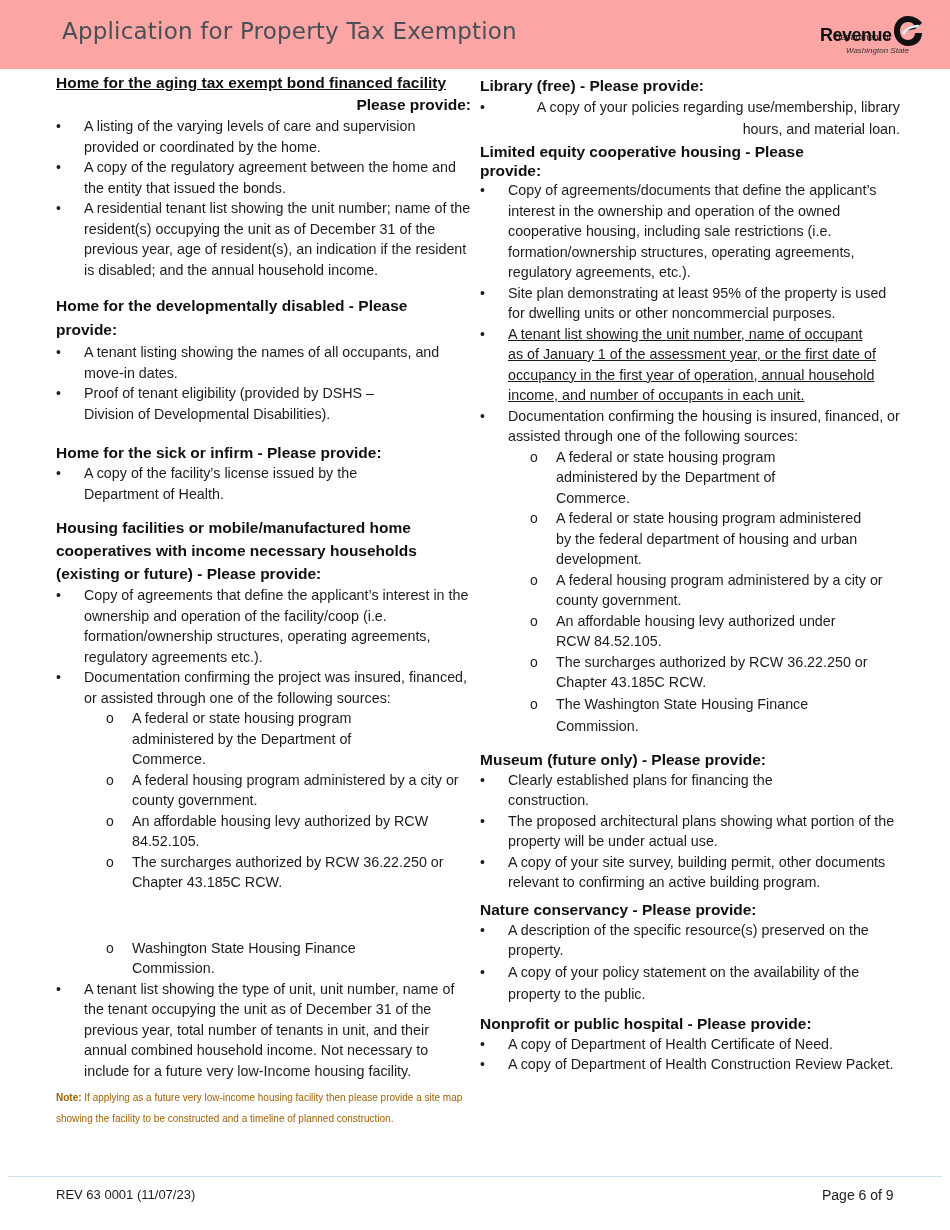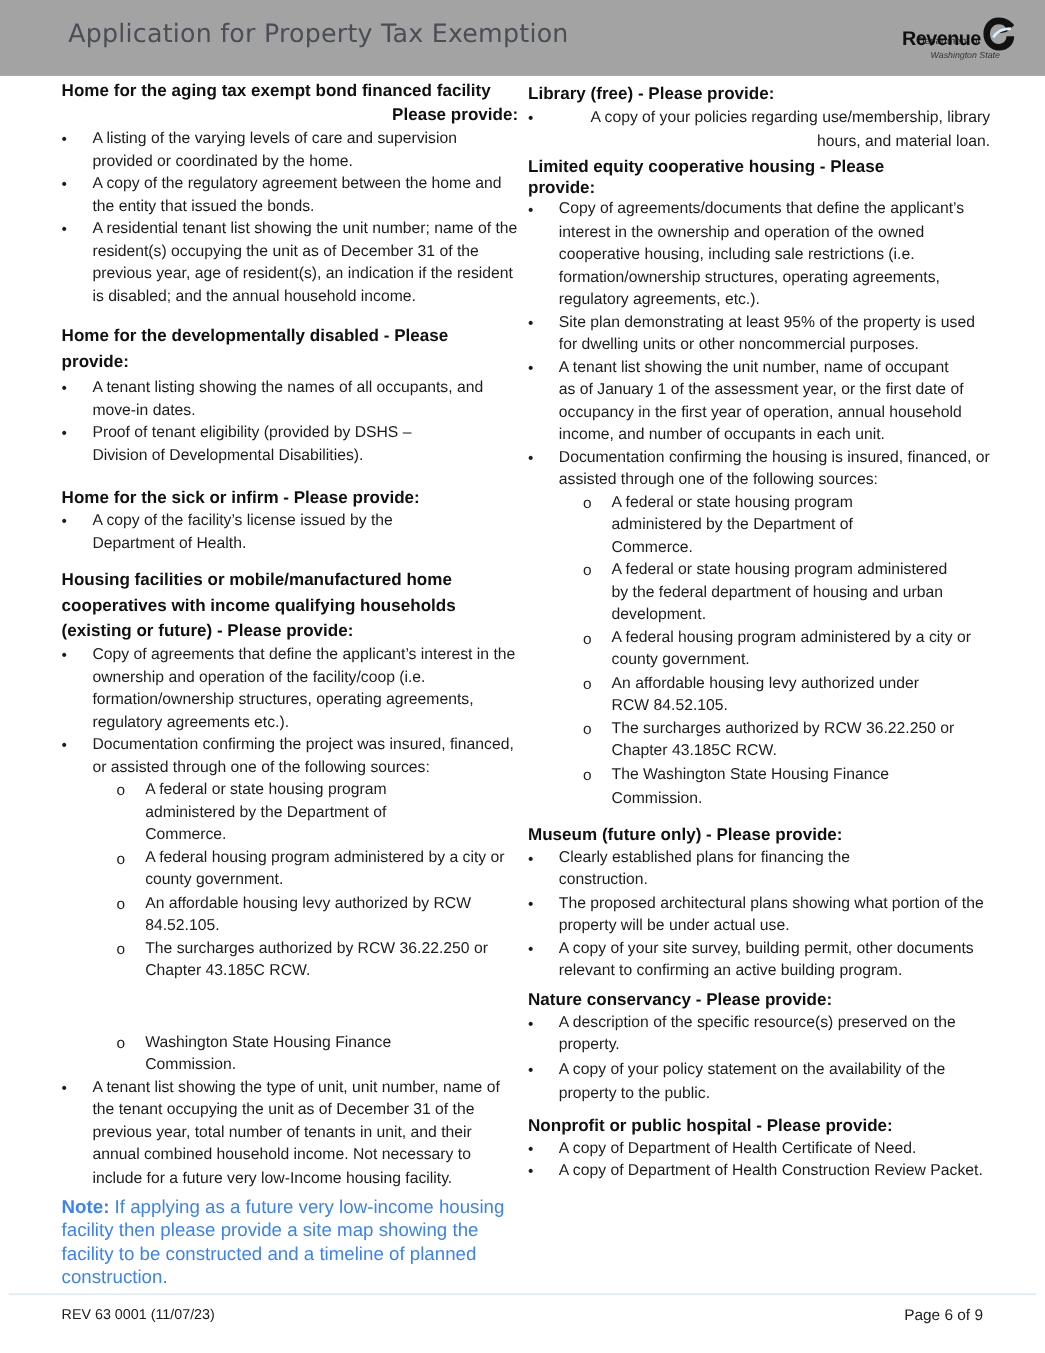--- a/index.html
+++ b/index.html
@@ -1,21 +1,21 @@
 <!DOCTYPE html>
 <html><head>
 <meta charset="utf-8">
 <style>
   * { box-sizing: border-box; margin: 0; padding: 0; }
   html, body { width: 950px; height: 1230px; background: #ffffff; overflow: hidden; }
   body { font-family: "Liberation Sans", "DejaVu Sans", sans-serif; color: #1a1a1a; position: relative; }
 
   .header {
     position: absolute; left: 0; top: 0; width: 950px; height: 69px;
-    background: #a3a3a3;
+    background: #fca5a5;
   }
   .header-title {
     position: absolute; left: 62px; top: 18px;
     font-size: 23px; color: #4a4f55; letter-spacing: 0.2px;
     font-family: "DejaVu Sans", sans-serif; font-weight: normal;
   }
   .logo { position: absolute; left: 820px; top: 14px; width: 110px; height: 44px; }
   .logo .dept { position: absolute; left: 14px; top: 18px; font-size: 9px; color: #1a1a1a; }
   .logo .rev { position: absolute; left: 0px; top: 11px; font-size: 18px; font-weight: bold; color: #111; letter-spacing: -0.5px; }
   .logo .wa { position: absolute; left: 26px; top: 32px; font-size: 8px; font-style: italic; color: #333; }
@@ -41,21 +41,21 @@
   }
   ul.o { list-style: none; margin-left: 50px; }
   ul.o > li {
     position: relative; padding-left: 26px;
     font-size: 14.3px; line-height: 20.5px; color: #1c1c1c;
   }
   ul.o > li::before {
     content: "o"; position: absolute; left: 0; top: 0; font-size: 14px;
   }
 
-  .note { font-size: 17px; line-height: 21px; margin-top: 6px; color: #3b82f6; }
+  .note { font-size: 10px; line-height: 21px; margin-top: 6px; color: #a16207; }
   .note b { font-weight: bold; }
 
   .footer-line {
     position: absolute; left: 8px; top: 1176px; width: 934px; height: 1px; background: #cfe3f2;
   }
   .footer-left { position: absolute; left: 56px; top: 1187px; font-size: 13px; color: #1c1c1c; }
   .footer-right { position: absolute; left: 822px; top: 1187px; font-size: 14px; color: #1c1c1c; }
 </style>
 </head>
 <body>
@@ -67,40 +67,40 @@
     <span class="rev">Revenue</span>
     <span class="wa">Washington State</span>
     <svg class="mark" viewBox="0 0 34 34">
       <path d="M17 2 C8 2 3 9 3 17 C3 25 9 32 17 32 C26 32 31 26 31 19 L24 19 C24 23 21 26 17 26 C12 26 9 22 9 17 C9 12 12 8 17 8 C20 8 22 9 23 11 L14 17 L24 15 L31 9 C28 5 23 2 17 2 Z" fill="#111"></path>
       <path d="M12 20 C15 15 21 12 28 12" stroke="#daeefb" stroke-width="2.5" fill="none"></path>
     </svg>
   </div>
 </div>
 
 <div class="col left">
-  <div class="heading tight" style="line-height:22px;">Home for the aging tax exempt bond financed facility</div>
+  <div class="heading tight" style="line-height:22px;text-decoration:underline;">Home for the aging tax exempt bond financed facility</div>
   <div class="heading" style="line-height:22px;text-align:right;">Please provide:</div>
   <ul class="b">
     <li>A listing of the varying levels of care and supervision provided or coordinated by the home.</li>
     <li>A copy of the regulatory agreement between the home and the entity that issued the bonds.</li>
     <li>A residential tenant list showing the unit number; name of the resident(s) occupying the unit as of December 31 of the previous year, age of resident(s), an indication if the resident is disabled; and the annual household income.</li>
   </ul>
 
   <div class="heading gap" style="line-height:24px;width:380px;">Home for the developmentally disabled - Please provide:</div>
   <ul class="b">
     <li>A tenant listing showing the names of all occupants, and move-in dates.</li>
     <li style="width:360px;">Proof of tenant eligibility (provided by DSHS – Division of Developmental Disabilities).</li>
   </ul>
 
   <div class="heading gap" style="margin-top:18px;">Home for the sick or infirm - Please provide:</div>
   <ul class="b">
     <li style="width:360px;">A copy of the facility’s license issued by the Department of Health.</li>
   </ul>
 
-  <div class="heading gap" style="line-height:23px;width:390px;margin-top:12px;">Housing facilities or mobile/manufactured home cooperatives with income qualifying households (existing or future) - Please provide:</div>
+  <div class="heading gap" style="line-height:23px;width:390px;margin-top:12px;">Housing facilities or mobile/manufactured home cooperatives with income necessary households (existing or future) - Please provide:</div>
   <ul class="b">
     <li>Copy of agreements that define the applicant’s interest in the ownership and operation of the facility/coop (i.e. formation/ownership structures, operating agreements, regulatory agreements etc.).</li>
     <li>
       <span>Documentation confirming the project was insured, financed, or assisted through one of the following sources:</span>
       <ul class="o" style="margin-left:22px;">
         <li style="width:290px;">A federal or state housing program administered by the Department of Commerce.</li>
         <li>A federal housing program administered by a city or county government.</li>
         <li>An affordable housing levy authorized by RCW 84.52.105.</li>
         <li>The surcharges authorized by RCW 36.22.250 or Chapter 43.185C RCW.</li>
         <li style="width:290px;margin-top:45px;">Washington State Housing Finance Commission.</li>
@@ -117,21 +117,21 @@
 <div class="col right" style="top:75px;">
   <div class="heading tight">Library (free) - Please provide:</div>
   <ul class="b">
     <li style="line-height:22px;text-align:right;">A copy of your policies regarding use/membership, library hours, and material loan.</li>
   </ul>
 
   <div class="heading" style="line-height:19px;width:380px;margin-top:2px;">Limited equity cooperative housing - Please provide:</div>
   <ul class="b">
     <li> Copy of agreements/documents that define the applicant’s interest in the ownership and operation of the owned cooperative housing, including sale restrictions (i.e. formation/ownership structures, operating agreements, regulatory agreements, etc.).</li>
     <li>Site plan demonstrating at least 95% of the property is used for dwelling units or other noncommercial purposes.</li>
-    <li style="width:400px;">A tenant list showing the unit number, name of occupant as of January 1 of the assessment year, or the first date of occupancy in the first year of operation, annual household income, and number of occupants in each unit.</li>
+    <li style="width:400px;text-decoration:underline;">A tenant list showing the unit number, name of occupant as of January 1 of the assessment year, or the first date of occupancy in the first year of operation, annual household income, and number of occupants in each unit.</li>
     <li>
       <span>Documentation confirming the housing is insured, financed, or assisted through one of the following sources:</span>
       <ul class="o" style="margin-left:22px;">
         <li style="width:300px;">A federal or state housing program administered by the Department of Commerce.</li>
         <li style="width:340px;">A federal or state housing program administered by the federal department of housing and urban development.</li>
         <li>A federal housing program administered by a city or county government.</li>
         <li style="width:340px;">An affordable housing levy authorized under RCW 84.52.105.</li>
         <li>The surcharges authorized by RCW 36.22.250 or Chapter 43.185C RCW.</li>
         <li style="width:310px;line-height:22px;">The Washington State Housing Finance Commission.</li>
       </ul>

